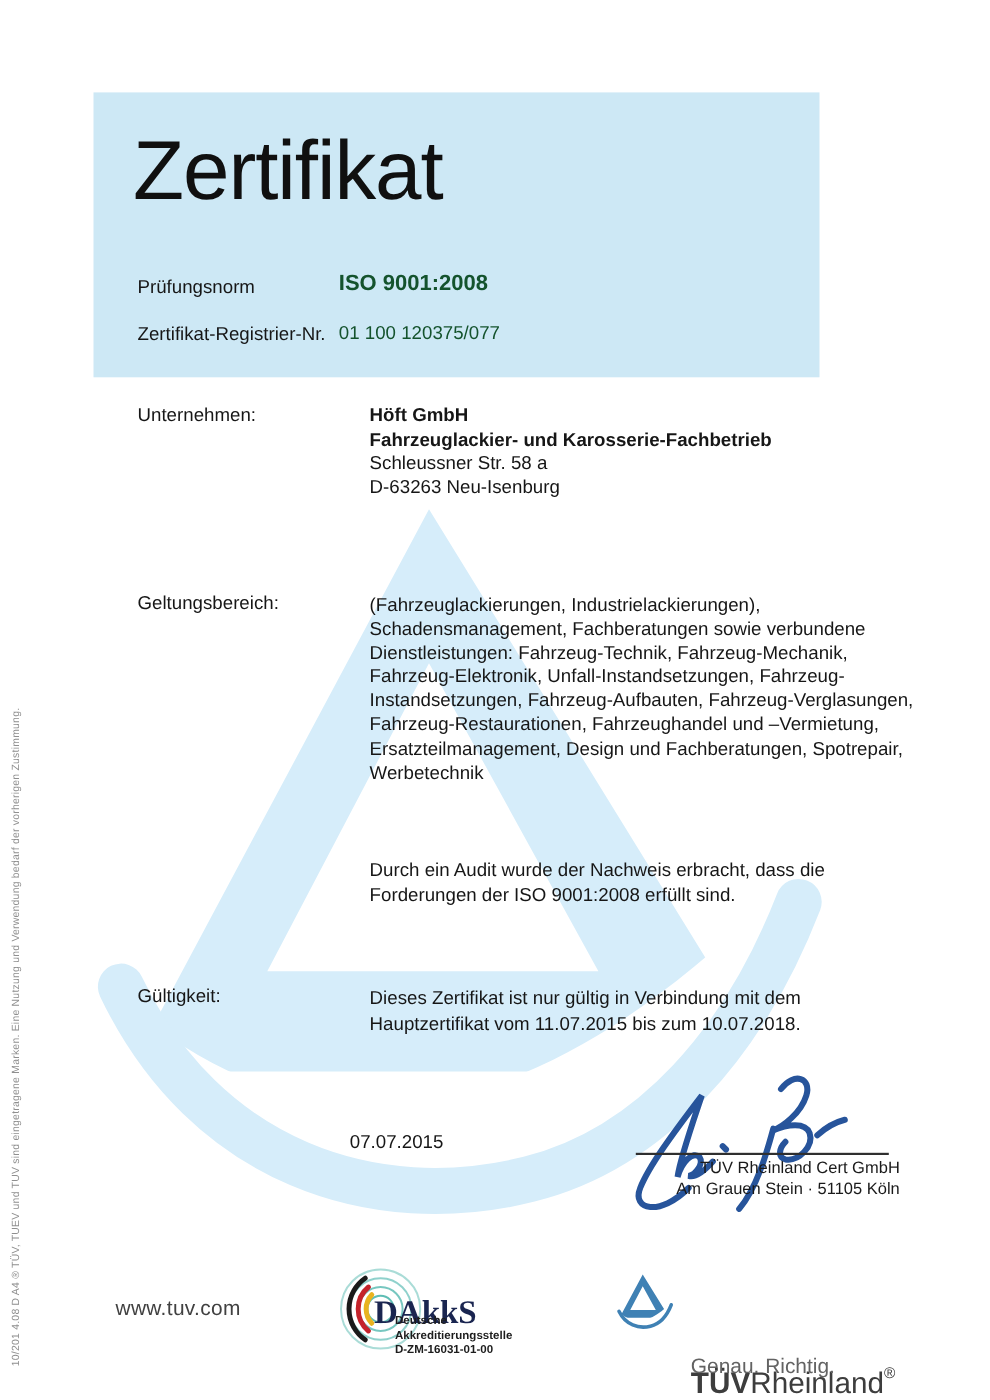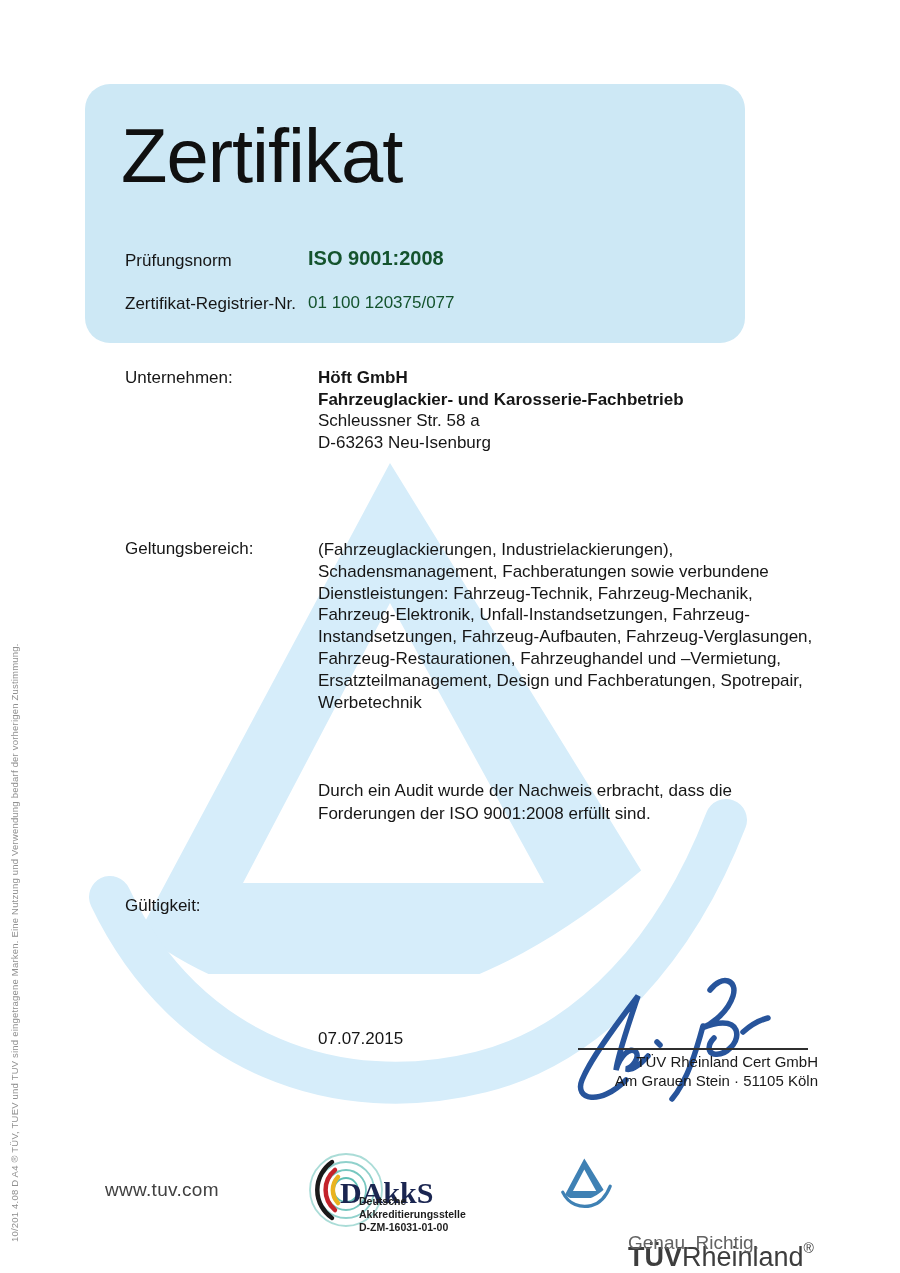--- a/index.html
+++ b/index.html
@@ -12,32 +12,31 @@
   
   .side-text{
     position:absolute;left:9px;top:1242px;width:560px;
     transform:rotate(-90deg);transform-origin:0 0;
     font-size:9.5px;color:var(--muted,#8f8f8f);letter-spacing:.2px;white-space:nowrap;
   }
   
   .header-panel{
     position:absolute;left:85px;top:84px;width:660px;height:259px;
     background:var(--header-bg,#cde8f5);
-    border-radius:25px;
   }
   .cert-title{
     position:absolute;left:36px;top:34px;
     font-size:76px;font-weight:400;line-height:1;color:#101010;letter-spacing:-1px;
   }
   .hdr-label{position:absolute;left:40px;font-size:17px;color:#161616;}
   .hdr-value{position:absolute;left:223px;font-size:17px;color:#14532d;text-align:right;}
   .hdr-value.big{font-size:20px;font-weight:bold;}
   
   .row-label{position:absolute;left:125px;font-size:17px;color:#161616;}
-  .row-value{position:absolute;left:318px;font-size:17px;color:#161616;}
+  .row-value{position:absolute;left:336px;font-size:17px;color:#161616;}
   .company-line{line-height:21.5px;}
   .bold{font-weight:bold;}
   .lines-218{line-height:21.8px;width:520px;}
   .lines-23{line-height:23px;width:520px;}
   
   .watermark{position:absolute;left:75px;top:442px;color:var(--watermark,#d5edfa);}
   
   .sig-scribble{position:absolute;left:560px;top:968px;color:var(--signature-blue,#27549b);}
   .sig-line{position:absolute;left:578px;top:1048px;width:230px;border-top:2px solid #2f2f2f;}
   .sig-caption{position:absolute;left:568px;top:1053px;width:250px;text-align:right;
@@ -102,20 +101,24 @@
       <div>Ersatzteilmanagement, Design und Fachberatungen, Spotrepair,</div>
       <div>Werbetechnik</div>
     </div>
 
   <div class="row-value lines-23" style="top:779px">
       <div>Durch ein Audit wurde der Nachweis erbracht, dass die</div>
       <div>Forderungen der ISO 9001:2008 erfüllt sind.</div>
     </div>
 
   <div class="row-label" style="top:896px">Gültigkeit:</div>
+  <div class="row-value lines-23" style="top:896px">
+      <div>Dieses Zertifikat ist nur gültig in Verbindung mit dem</div>
+      <div>Hauptzertifikat vom 11.07.2015 bis zum 10.07.2018.</div>
+    </div>
 
   <div class="issue-date">07.07.2015</div>
 
   <svg class="sig-scribble" width="260" height="135" viewBox="0 0 260 135">
     <g fill="none" stroke="currentColor" stroke-width="5.5" stroke-linecap="round">
       <path d="M66 112 C 40 138 14 132 22 112 C 30 92 52 62 78 28 C 70 52 58 86 56 102 C 60 88 70 78 76 84 C 80 90 72 100 66 101 C 72 103 80 97 88 88"></path>
       <path d="M97 74 L 100 77"></path>
       <path d="M150 22 C 162 6 178 12 173 28 C 168 44 152 56 142 60 C 156 54 172 52 176 62 C 180 74 166 88 154 86 C 147 84 148 76 154 70"></path>
       <path d="M143 58 C 137 80 128 112 112 131"></path>
       <path d="M183 64 C 192 56 200 52 208 50"></path>

